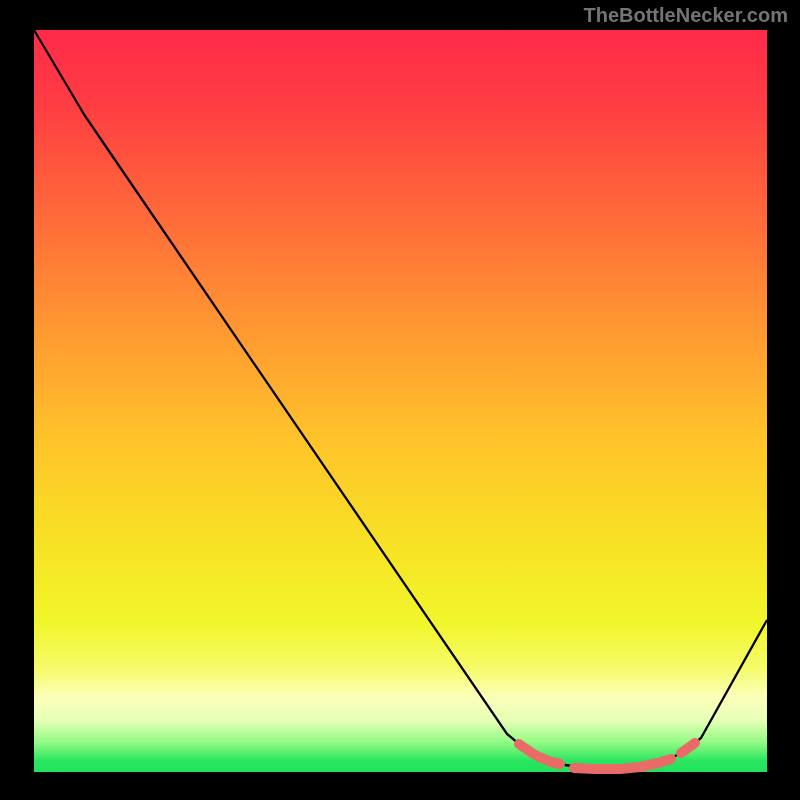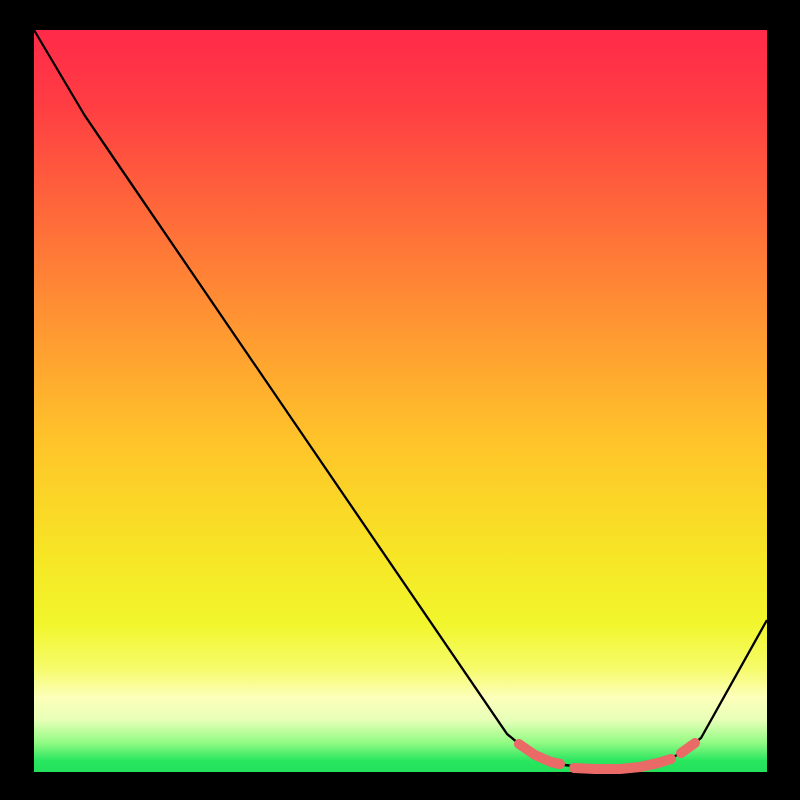--- a/index.html
+++ b/index.html
@@ -26,20 +26,21 @@
     z-index: 10;
   }
   svg {
     display: block;
   }
 </style>
 </head>
 <body>
 
 <div class="container">
+  <div class="watermark">TheBottleNecker.com</div>
   <svg id="chart-svg" width="800" height="800" viewBox="0 0 800 800">
     <defs>
       <linearGradient id="bg-grad" x1="0" y1="0" x2="0" y2="1">
           <stop offset="0%" stop-color="#ff2a49"></stop>
           <stop offset="10%" stop-color="#ff3d43"></stop>
           <stop offset="25%" stop-color="#ff6a3a"></stop>
           <stop offset="40%" stop-color="#ff9732"></stop>
           <stop offset="55.00000000000001%" stop-color="#ffc32a"></stop>
           <stop offset="70%" stop-color="#f7e425"></stop>
           <stop offset="80%" stop-color="#f1f62c"></stop>

